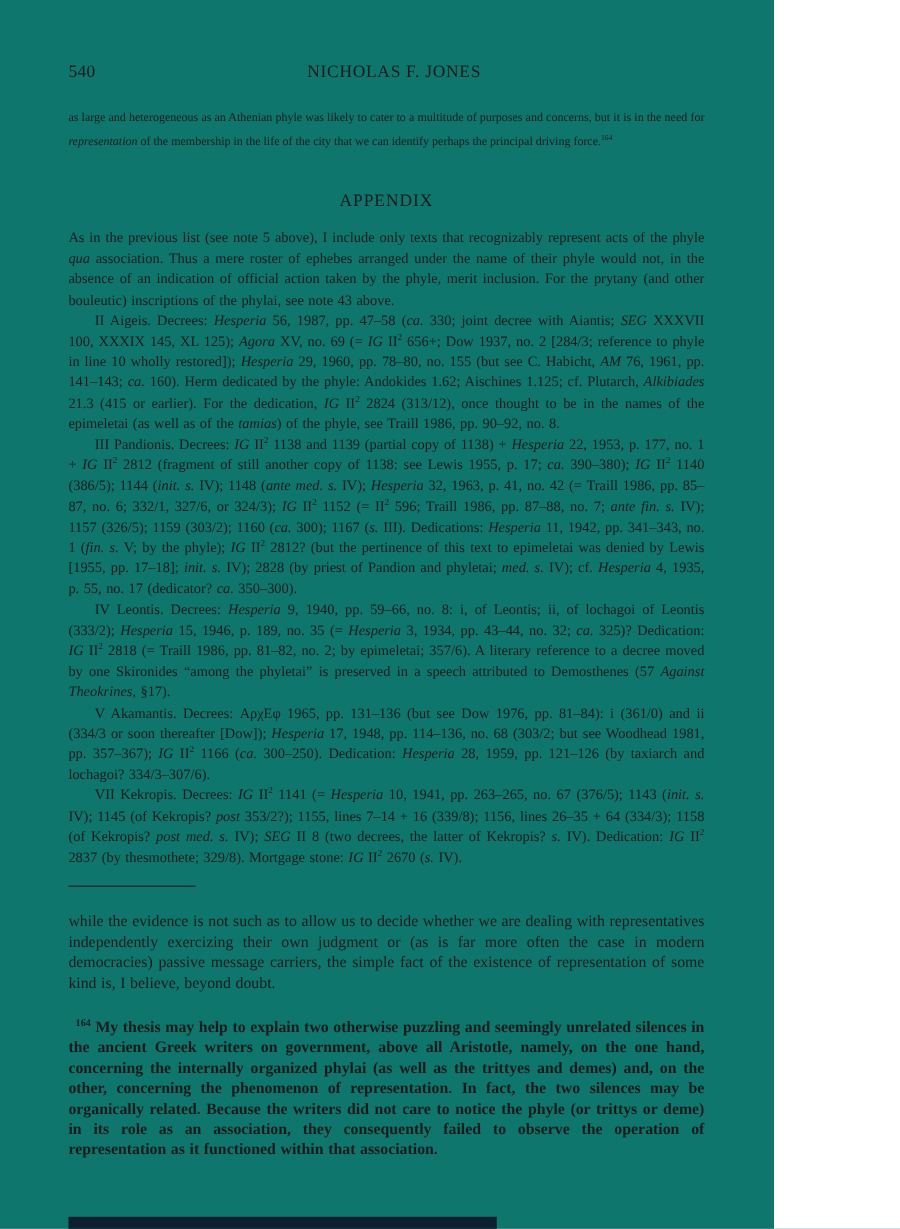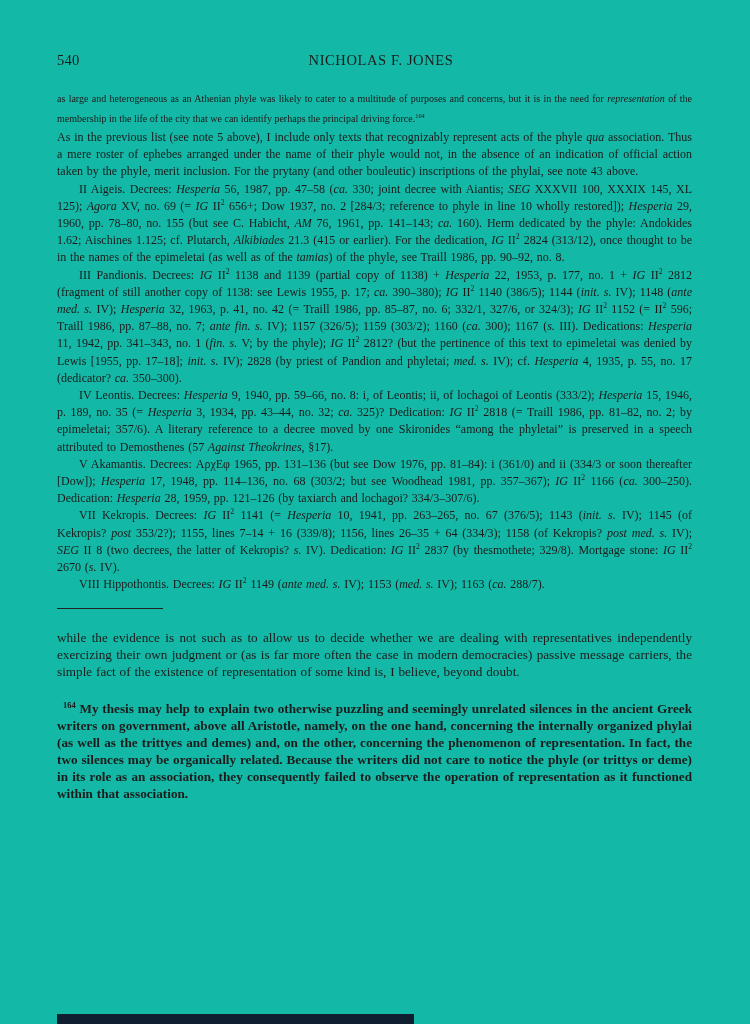--- a/index.html
+++ b/index.html
@@ -3,21 +3,21 @@
 <meta charset="utf-8">
 <style>
   html, body { margin: 0; padding: 0; }
   body {
     width: 750px; height: 1024px;
     background: #ffffff;
     font-family: "Liberation Serif", "DejaVu Serif", serif;
     color: #1b1b1b;
     overflow: hidden;
   }
-  .page { position: relative; width: 750px; height: 1024px; background: #14b8a6; }
+  .page { position: relative; width: 645px; height: 1024px; background: #0f766e; }
   .content { padding: 52px 58px 0 57px; }
 
   .running-header {
     position: relative;
     height: 16px;
     font-size: 14.5px;
   }
   .pagenum { position: absolute; left: 0; top: 0; letter-spacing: 0.3px; }
   .runhead {
     position: absolute; left: 13px; right: 0; top: 0;
@@ -80,29 +80,29 @@
 <div class="page">
   <div class="content">
 
     <header class="running-header">
       <span class="pagenum">540</span>
       <span class="runhead">NICHOLAS F. JONES</span>
     </header>
 
     <p class="intro">as large and heterogeneous as an Athenian phyle was likely to cater to a multitude of purposes and concerns, but it is in the need for <i>representation</i> of the membership in the life of the city that we can identify perhaps the principal driving force.<sup>164</sup></p>
 
+    <h2 class="appendix-head">APPENDIX</h2>
 
     <section class="appendix">
       <p>As in the previous list (see note 5 above), I include only texts that recognizably represent acts of the phyle <i>qua</i> association. Thus a mere roster of ephebes arranged under the name of their phyle would not, in the absence of an indication of official action taken by the phyle, merit inclusion. For the prytany (and other bouleutic) inscriptions of the phylai, see note 43 above.</p>
       <p class="ind">II Aigeis. Decrees: <i>Hesperia</i> 56, 1987, pp. 47–58 (<i>ca.</i> 330; joint decree with Aiantis; <i>SEG</i> XXXVII 100, XXXIX 145, XL 125); <i>Agora</i> XV, no. 69 (= <i>IG</i> II<sup>2</sup> 656+; Dow 1937, no. 2 [284/3; reference to phyle in line 10 wholly restored]); <i>Hesperia</i> 29, 1960, pp. 78–80, no. 155 (but see C. Habicht, <i>AM</i> 76, 1961, pp. 141–143; <i>ca.</i> 160). Herm dedicated by the phyle: Andokides 1.62; Aischines 1.125; cf. Plutarch, <i>Alkibiades</i> 21.3 (415 or earlier). For the dedication, <i>IG</i> II<sup>2</sup> 2824 (313/12), once thought to be in the names of the epimeletai (as well as of the <i>tamias</i>) of the phyle, see Traill 1986, pp. 90–92, no. 8.</p>
       <p class="ind">III Pandionis. Decrees: <i>IG</i> II<sup>2</sup> 1138 and 1139 (partial copy of 1138) + <i>Hesperia</i> 22, 1953, p. 177, no. 1 + <i>IG</i> II<sup>2</sup> 2812 (fragment of still another copy of 1138: see Lewis 1955, p. 17; <i>ca.</i> 390–380); <i>IG</i> II<sup>2</sup> 1140 (386/5); 1144 (<i>init. s.</i> IV); 1148 (<i>ante med. s.</i> IV); <i>Hesperia</i> 32, 1963, p. 41, no. 42 (= Traill 1986, pp. 85–87, no. 6; 332/1, 327/6, or 324/3); <i>IG</i> II<sup>2</sup> 1152 (= II<sup>2</sup> 596; Traill 1986, pp. 87–88, no. 7; <i>ante fin. s.</i> IV); 1157 (326/5); 1159 (303/2); 1160 (<i>ca.</i> 300); 1167 (<i>s.</i> III). Dedications: <i>Hesperia</i> 11, 1942, pp. 341–343, no. 1 (<i>fin. s.</i> V; by the phyle); <i>IG</i> II<sup>2</sup> 2812? (but the pertinence of this text to epimeletai was denied by Lewis [1955, pp. 17–18]; <i>init. s.</i> IV); 2828 (by priest of Pandion and phyletai; <i>med. s.</i> IV); cf. <i>Hesperia</i> 4, 1935, p. 55, no. 17 (dedicator? <i>ca.</i> 350–300).</p>
       <p class="ind">IV Leontis. Decrees: <i>Hesperia</i> 9, 1940, pp. 59–66, no. 8: i, of Leontis; ii, of lochagoi of Leontis (333/2); <i>Hesperia</i> 15, 1946, p. 189, no. 35 (= <i>Hesperia</i> 3, 1934, pp. 43–44, no. 32; <i>ca.</i> 325)? Dedication: <i>IG</i> II<sup>2</sup> 2818 (= Traill 1986, pp. 81–82, no. 2; by epimeletai; 357/6). A literary reference to a decree moved by one Skironides “among the phyletai” is preserved in a speech attributed to Demosthenes (57 <i>Against Theokrines</i>, §17).</p>
       <p class="ind">V Akamantis. Decrees: ΑρχΕφ 1965, pp. 131–136 (but see Dow 1976, pp. 81–84): i (361/0) and ii (334/3 or soon thereafter [Dow]); <i>Hesperia</i> 17, 1948, pp. 114–136, no. 68 (303/2; but see Woodhead 1981, pp. 357–367); <i>IG</i> II<sup>2</sup> 1166 (<i>ca.</i> 300–250). Dedication: <i>Hesperia</i> 28, 1959, pp. 121–126 (by taxiarch and lochagoi? 334/3–307/6).</p>
       <p class="ind">VII Kekropis. Decrees: <i>IG</i> II<sup>2</sup> 1141 (= <i>Hesperia</i> 10, 1941, pp. 263–265, no. 67 (376/5); 1143 (<i>init. s.</i> IV); 1145 (of Kekropis? <i>post</i> 353/2?); 1155, lines 7–14 + 16 (339/8); 1156, lines 26–35 + 64 (334/3); 1158 (of Kekropis? <i>post med. s.</i> IV); <i>SEG</i> II 8 (two decrees, the latter of Kekropis? <i>s.</i> IV). Dedication: <i>IG</i> II<sup>2</sup> 2837 (by thesmothete; 329/8). Mortgage stone: <i>IG</i> II<sup>2</sup> 2670 (<i>s.</i> IV).</p>
-      <p class="ind">VIII Hippothontis. Decrees: <i>IG</i> II<sup>2</sup> 1149 (<i>ante med. s.</i> IV); 1153 (<i>med. s.</i> IV); 1163 (<i>ca.</i> 288/7).</p>
     </section>
 
     <div class="fn-sep"></div>
 
     <section class="footnotes">
       <p>while the evidence is not such as to allow us to decide whether we are dealing with representatives independently exercizing their own judgment or (as is far more often the case in modern democracies) passive message carriers, the simple fact of the existence of representation of some kind is, I believe, beyond doubt.</p>
       <p class="ind-fn"><sup>164</sup> My thesis may help to explain two otherwise puzzling and seemingly unrelated silences in the ancient Greek writers on government, above all Aristotle, namely, on the one hand, concerning the internally organized phylai (as well as the trittyes and demes) and, on the other, concerning the phenomenon of representation. In fact, the two silences may be organically related. Because the writers did not care to notice the phyle (or trittys or deme) in its role as an association, they consequently failed to observe the operation of representation as it functioned within that association.</p>
     </section>
 
   </div>

